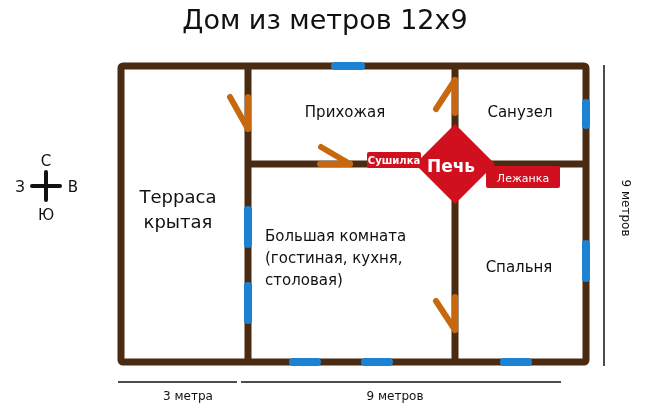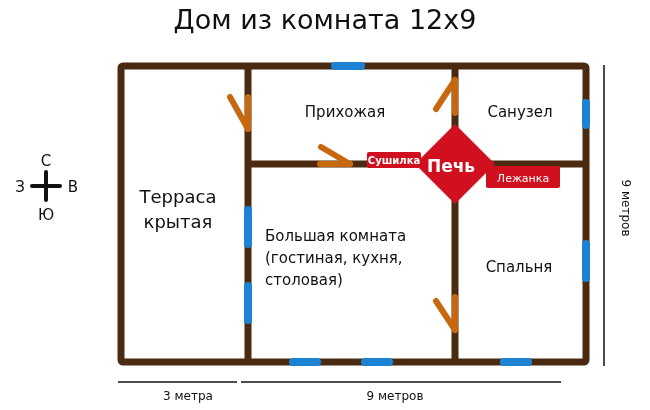--- a/index.html
+++ b/index.html
@@ -4,21 +4,21 @@
 <style>
   html,body{margin:0;padding:0;background:#fff;}
   body{width:650px;height:410px;position:relative;overflow:hidden;font-family:"DejaVu Sans","Liberation Sans",sans-serif;}
   .title{position:absolute;left:0;top:4px;width:650px;text-align:center;font-size:27px;color:#111;}
   svg{position:absolute;left:0;top:0;}
   .lbl{font-family:"DejaVu Sans",sans-serif;fill:#111;}
 </style>
 </head>
 <body>
 
-<div class="title">Дом из комната 12x9</div>
+<div class="title">Дом из метров 12x9</div>
 
 <svg width="650" height="410" viewBox="0 0 650 410">
 
   <g>
     <line x1="46" y1="172" x2="46" y2="200" stroke="#111" stroke-width="4" stroke-linecap="round"></line>
     <line x1="32" y1="186" x2="60" y2="186" stroke="#111" stroke-width="4" stroke-linecap="round"></line>
     <text class="lbl" x="46" y="166" font-size="15" text-anchor="middle">С</text>
     <text class="lbl" x="46" y="220" font-size="15" text-anchor="middle">Ю</text>
     <text class="lbl" x="20" y="192" font-size="15" text-anchor="middle">З</text>
     <text class="lbl" x="73" y="192" font-size="15" text-anchor="middle">В</text>

